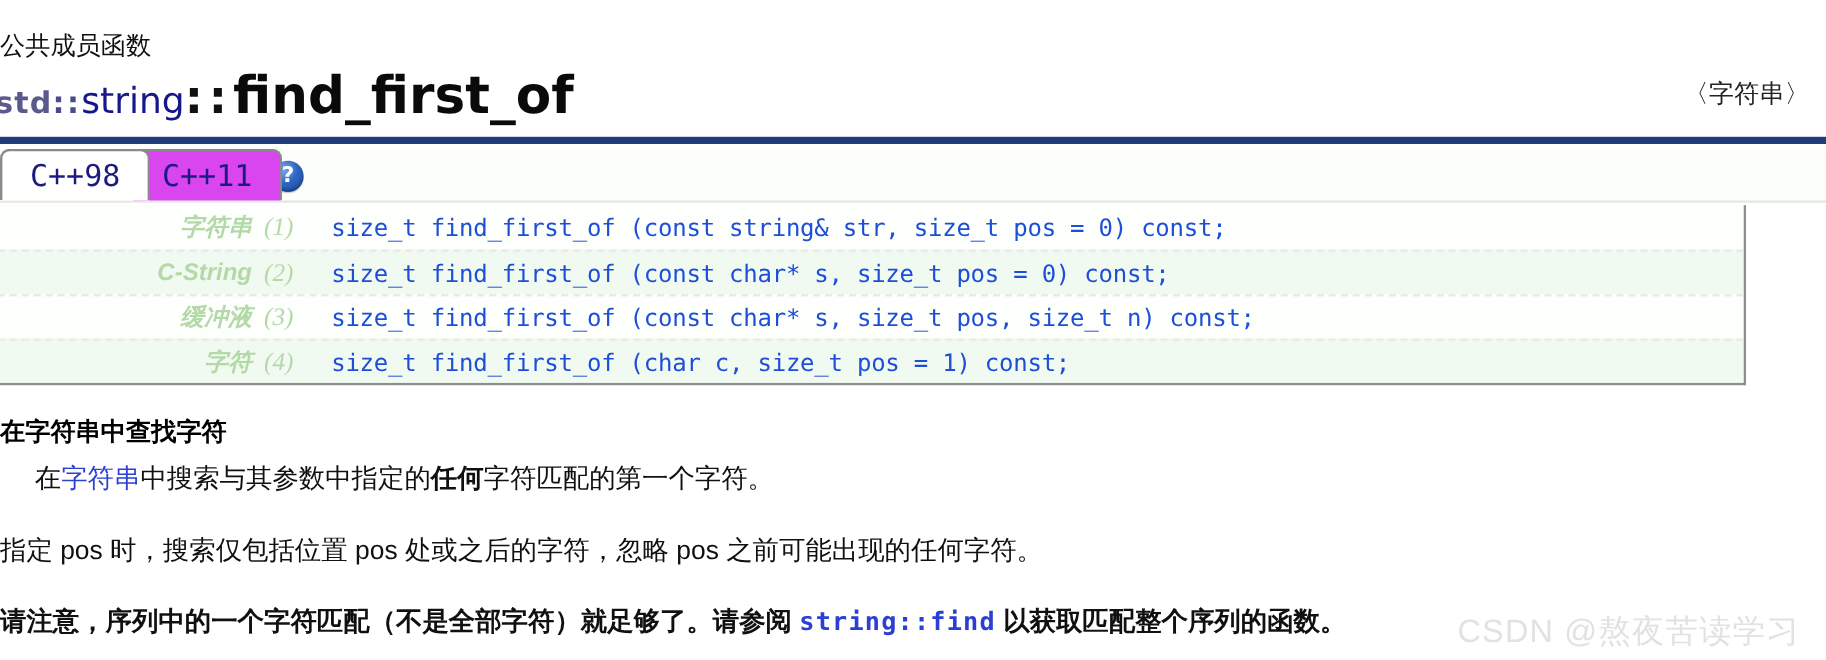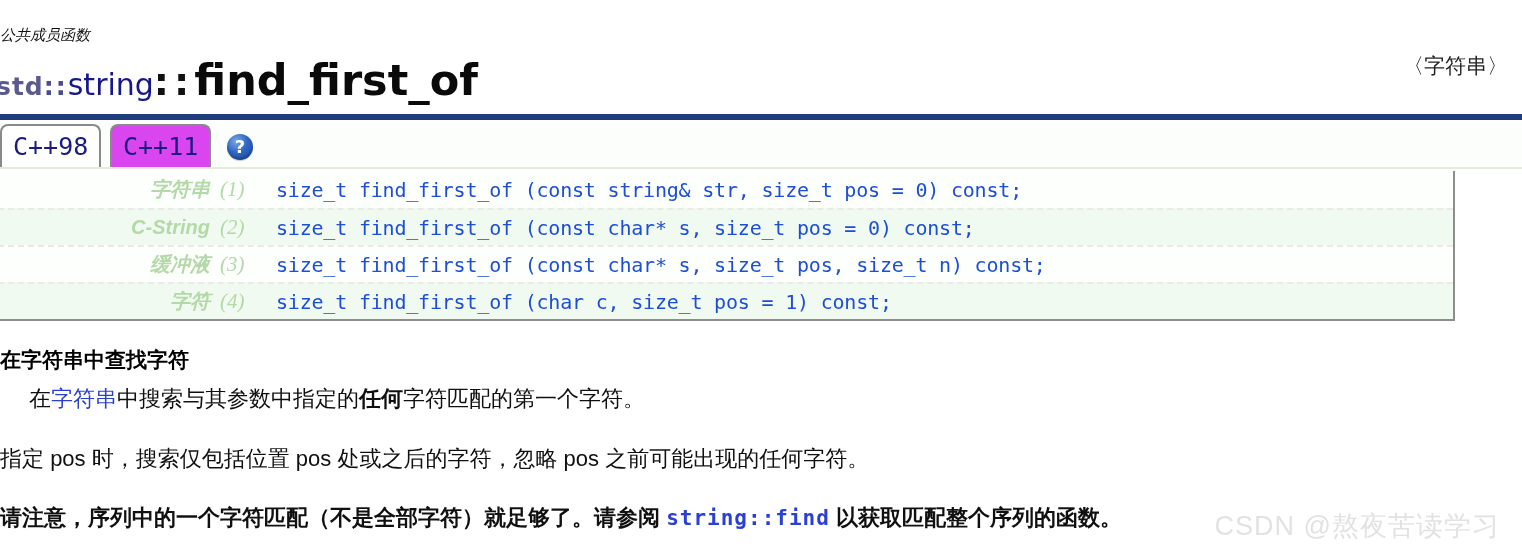--- a/index.html
+++ b/index.html
@@ -15,26 +15,25 @@
     font-family: "Liberation Sans", sans-serif;
     color: #000000;
     position: relative;
   }
 
   
   .kicker {
     position: absolute;
     left: 0px;
     top: 26px;
-    font-size: 15px;
+    font-size: 21px;
     line-height: 1.2;
     color: #111111;
     letter-spacing: 0px;
     white-space: nowrap;
-    font-style: italic;
   }
 
   .title-row {
     position: absolute;
     left: -4px;
     top: 59px;
     width: 1522px;
     height: 52px;
     white-space: nowrap;
   }
@@ -70,21 +69,21 @@
   }
   .t-fn {
     font-size: 43px;
     color: #0a0a0a;
     font-weight: bold;
   }
 
   .header-tag {
     position: absolute;
     right: 14px;
-    top: 52px;
+    top: 64px;
     font-size: 21px;
     color: #222222;
     white-space: nowrap;
   }
 
   
   .navy-rule {
     position: absolute;
     left: 0;
     top: 114px;
@@ -107,21 +106,21 @@
     left: 0;
     top: 167px;
     width: 1522px;
     height: 2px;
     background: #e6eade;
   }
   .tab {
     position: absolute;
     top: 0px;
     height: 43px;
-    padding: 0 11px;
+    padding: 0 23px;
     display: flex;
     align-items: center;
     justify-content: center;
     font-family: "DejaVu Sans Mono", monospace;
     font-size: 25px;
     color: #1a1a80;
     border: 2px solid #7b7b7b;
     border-bottom: none;
     border-top-left-radius: 8px;
     border-top-right-radius: 8px;

